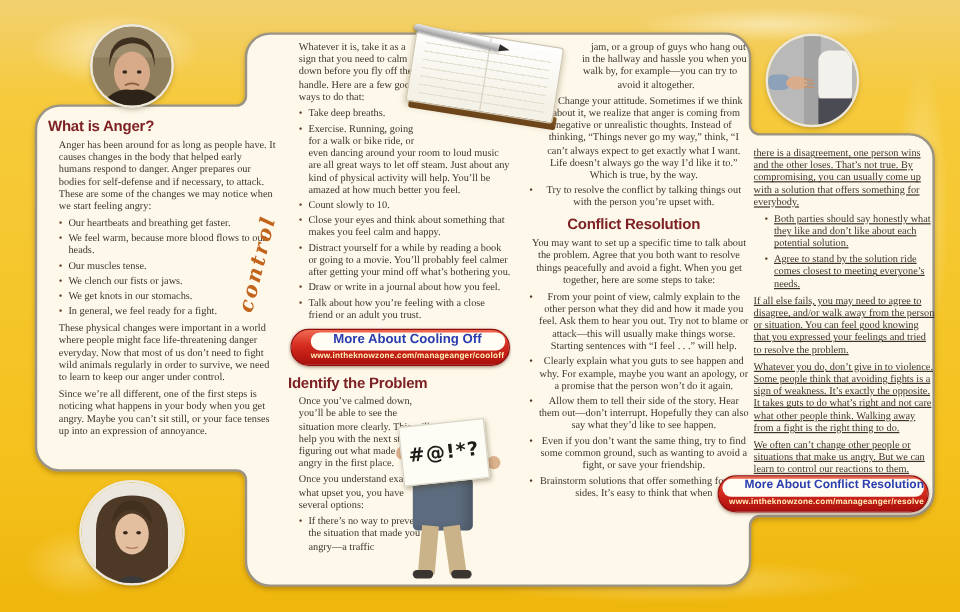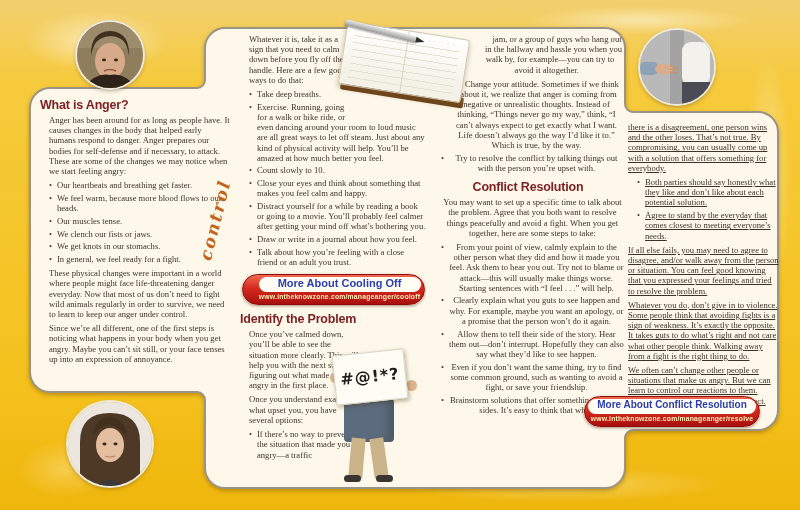--- a/index.html
+++ b/index.html
@@ -206,25 +206,25 @@
         <li><span>Allow them to tell their side of the story. Hear them out—don’t interrupt. Hopefully they can also say what they’d like to see happen.</span></li>
         <li><span>Even if you don’t want the same thing, try to find some common ground, such as wanting to avoid a fight, or save your friendship.</span></li>
         <li><span>Brainstorm solutions that offer something for both sides. It’s easy to think that when</span></li>
       </ul>
   </div>
 
   <div class="col" style="left:628px;top:122px;width:152px;height:300px;text-decoration:underline;">
     <p>there is a disagreement, one person wins and the other loses. That’s not true. By compromising, you can usually come up with a solution that offers something for everybody.</p>
     <ul>
         <li><span>Both parties should say honestly what they like and don’t like about each potential solution.</span></li>
-        <li><span>Agree to stand by the everyday that comes closest to meeting everyone’s needs.</span></li>
+        <li><span>Agree to stand by the solution ride comes closest to meeting everyone’s needs.</span></li>
       </ul>
     <p>If all else fails, you may need to agree to disagree, and/or walk away from the person or situation. You can feel good knowing that you expressed your feelings and tried to resolve the problem.</p>
     <p>Whatever you do, don’t give in to violence. Some people think that avoiding fights is a sign of weakness. It’s exactly the opposite. It takes guts to do what’s right and not care what other people think. Walking away from a fight is the right thing to do.</p>
     <p>We often can’t change other people or situations that make us angry. But we can learn to control our reactions to them. What’s in it for us? A lot of self-respect.</p>
   </div>
 
-  <div class="link-btn btn-abs" style="left:584px;top:396px;">
+  <div class="link-btn btn-abs" style="left:598px;top:396px;text-align:right;">
     <div class="pill" style="font-size:10px;">More About Conflict Resolution</div>
     <div class="url">www.intheknowzone.com/manageanger/resolve</div>
   </div>
 
 </div>
 
 </body></html>

